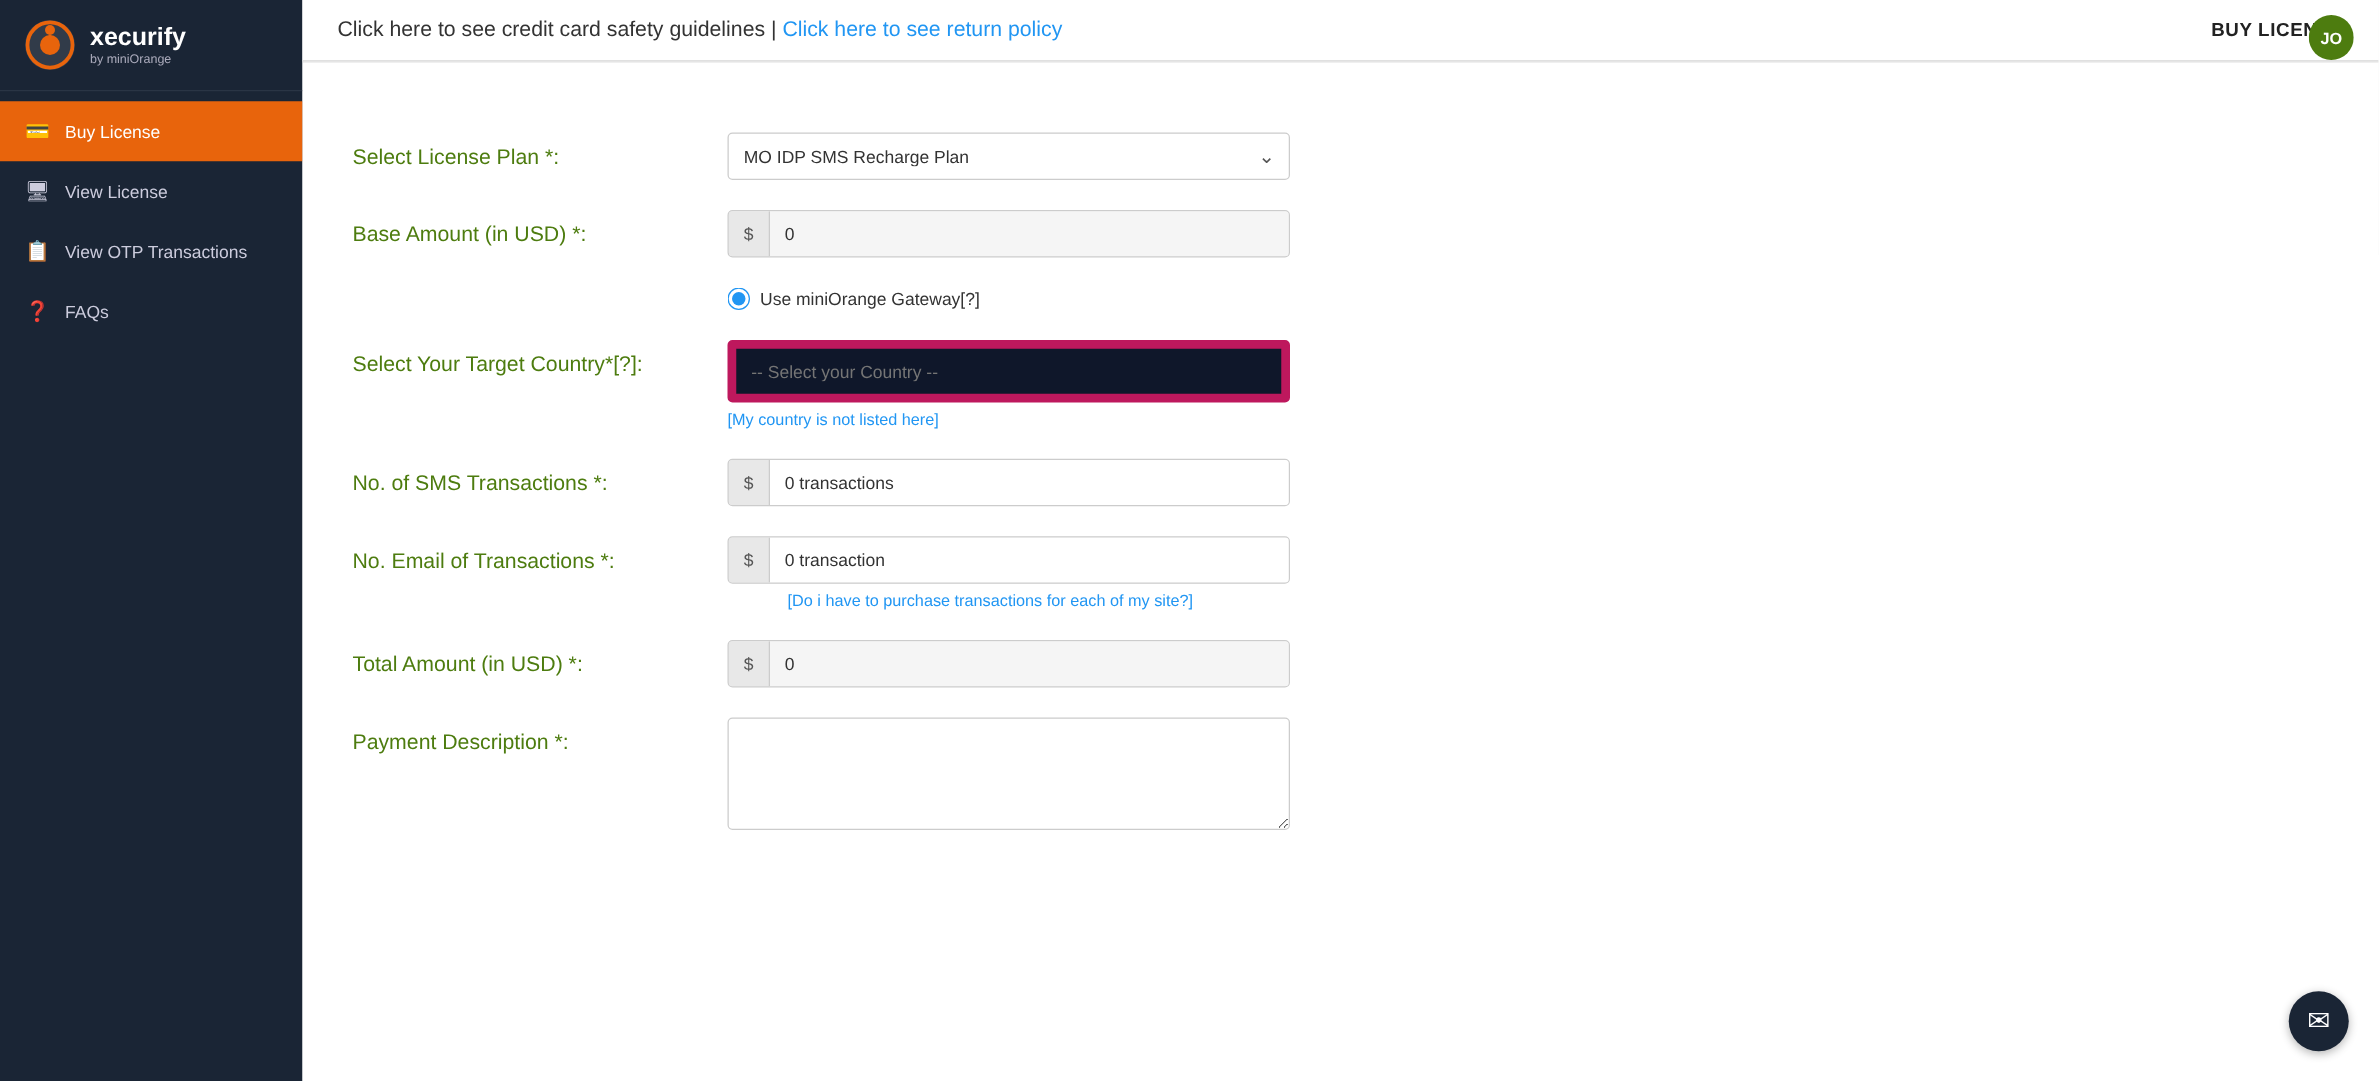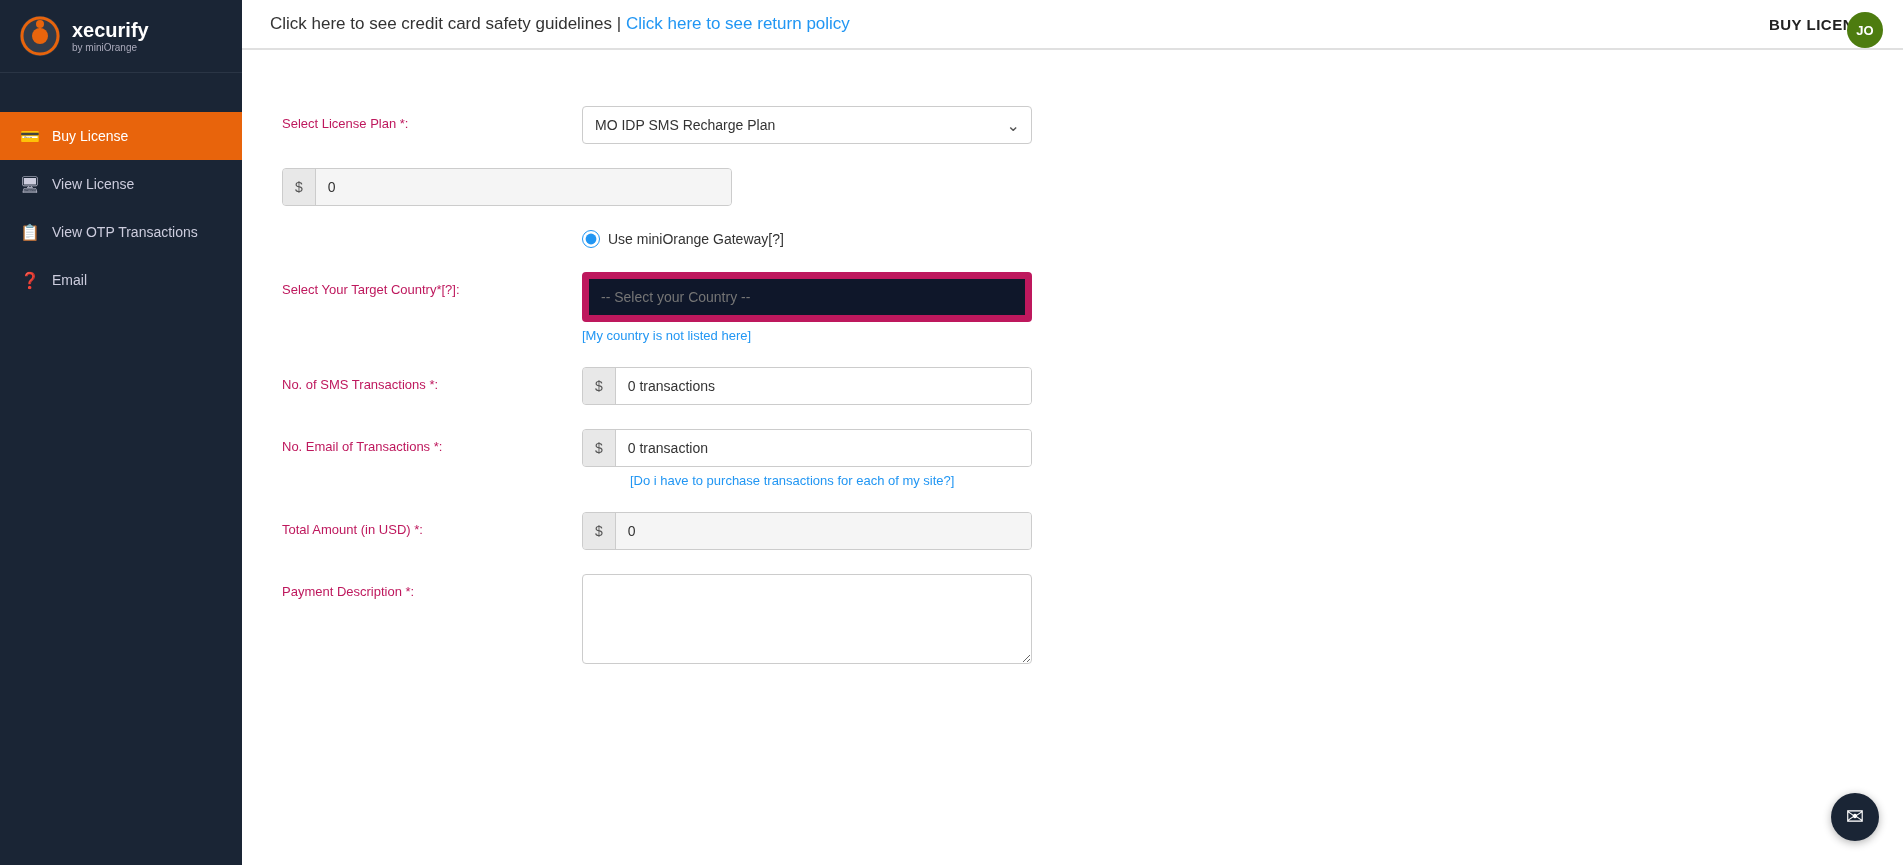--- a/index.html
+++ b/index.html
@@ -7,21 +7,20 @@
 
     
     .sidebar {
       width: 242px;
       background: #1a2535;
       color: #fff;
       display: flex;
       flex-direction: column;
       flex-shrink: 0;
       height: 100%;
-      gap: 31px;
     }
     .sidebar-logo {
       padding: 14px 18px;
       display: flex;
       align-items: center;
       border-bottom: 1px solid #2a3545;
     }
     .logo-icon {
       width: 44px;
       height: 44px;
@@ -128,22 +127,22 @@
       max-width: 1100px;
     }
 
     .form-row {
       display: flex;
       align-items: flex-start;
       margin-bottom: 24px;
     }
     .form-label {
       width: 300px;
-      font-size: 13px;
-      color: #be185d;
+      font-size: 17px;
+      color: #4d7c0f;
       padding-top: 10px;
       flex-shrink: 0;
     }
     .form-control-wrap {
       flex: 1;
       max-width: 450px;
     }
 
     .select-wrap {
       position: relative;
@@ -305,21 +304,21 @@
     <div class="nav-item">
       <span class="nav-icon">🖥</span>
       <span>View License</span>
     </div>
     <div class="nav-item">
       <span class="nav-icon">📋</span>
       <span>View OTP Transactions</span>
     </div>
     <div class="nav-item">
       <span class="nav-icon">❓</span>
-      <span>Email</span>
+      <span>FAQs</span>
     </div>
   </div>
 </nav>
 
 <div class="main">
 
   <div class="topbar">
     <div class="topbar-left">
       <span>Click here to see credit card safety guidelines | </span>
       <a class="topbar-link">Click here to see return policy</a>
@@ -335,20 +334,21 @@
       <label class="form-label">Select License Plan *:</label>
       <div class="form-control-wrap">
         <div class="select-wrap">
           <select><option>MO IDP SMS Recharge Plan</option><option>Standard Plan</option><option>Premium Plan</option><option>Enterprise Plan</option></select>
           <span class="select-arrow">⌄</span>
         </div>
       </div>
     </div>
 
     <div class="form-row">
+      <label class="form-label">Base Amount (in USD) *:</label>
       <div class="form-control-wrap">
         <div class="input-with-prefix">
           <span class="input-prefix">$</span>
           <input class="input-field" type="text" value="0" readonly="" style="">
         </div>
       </div>
     </div>
 
     <div class="gateway-row">
       <input type="radio" class="radio-btn" checked="" style="">

